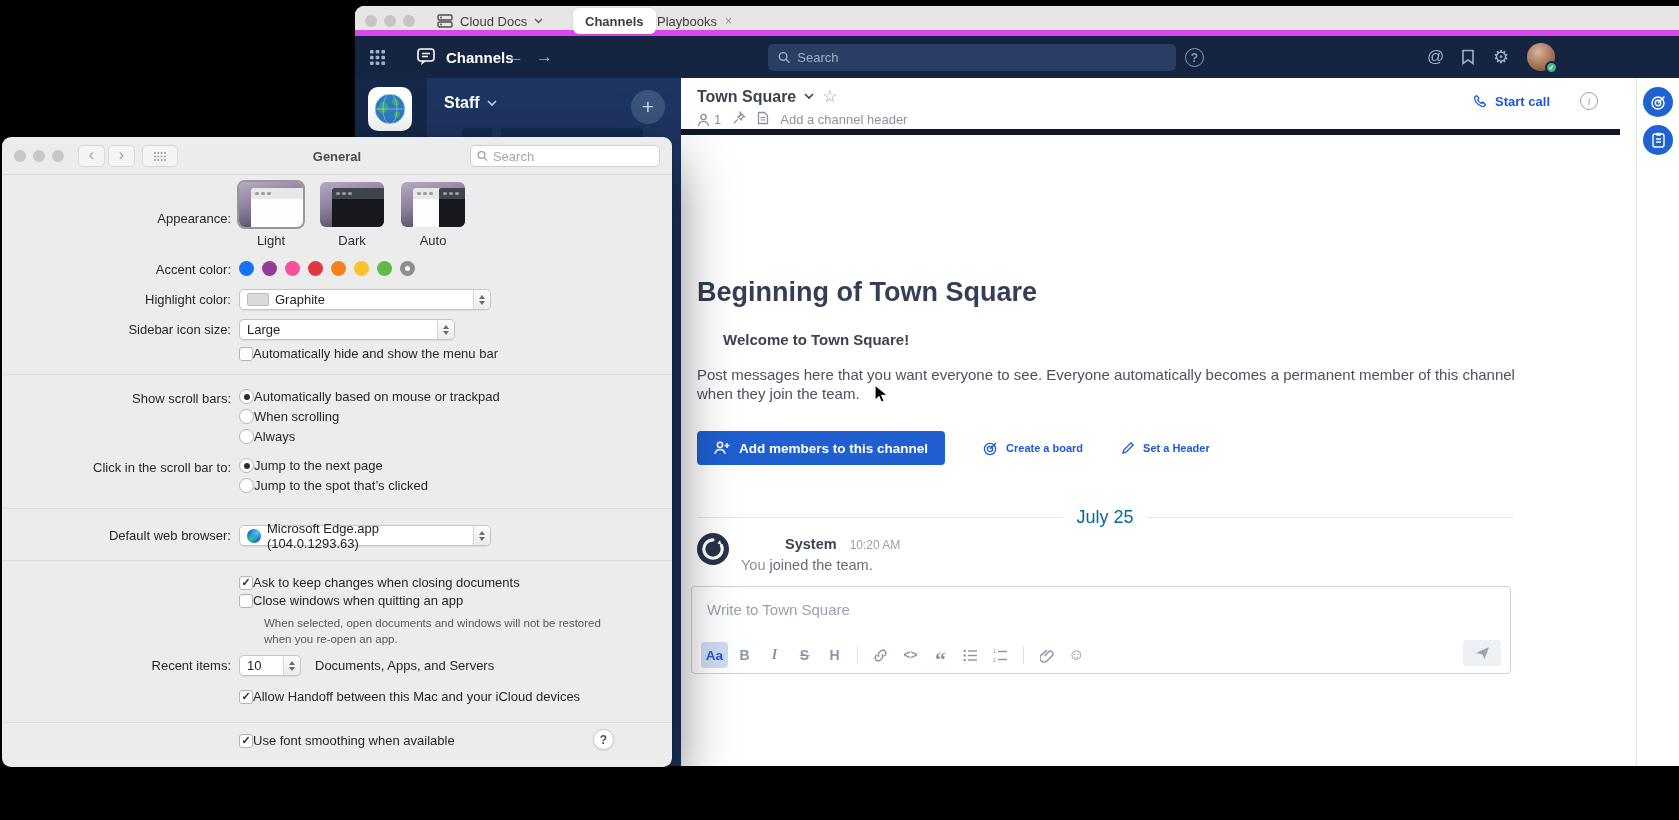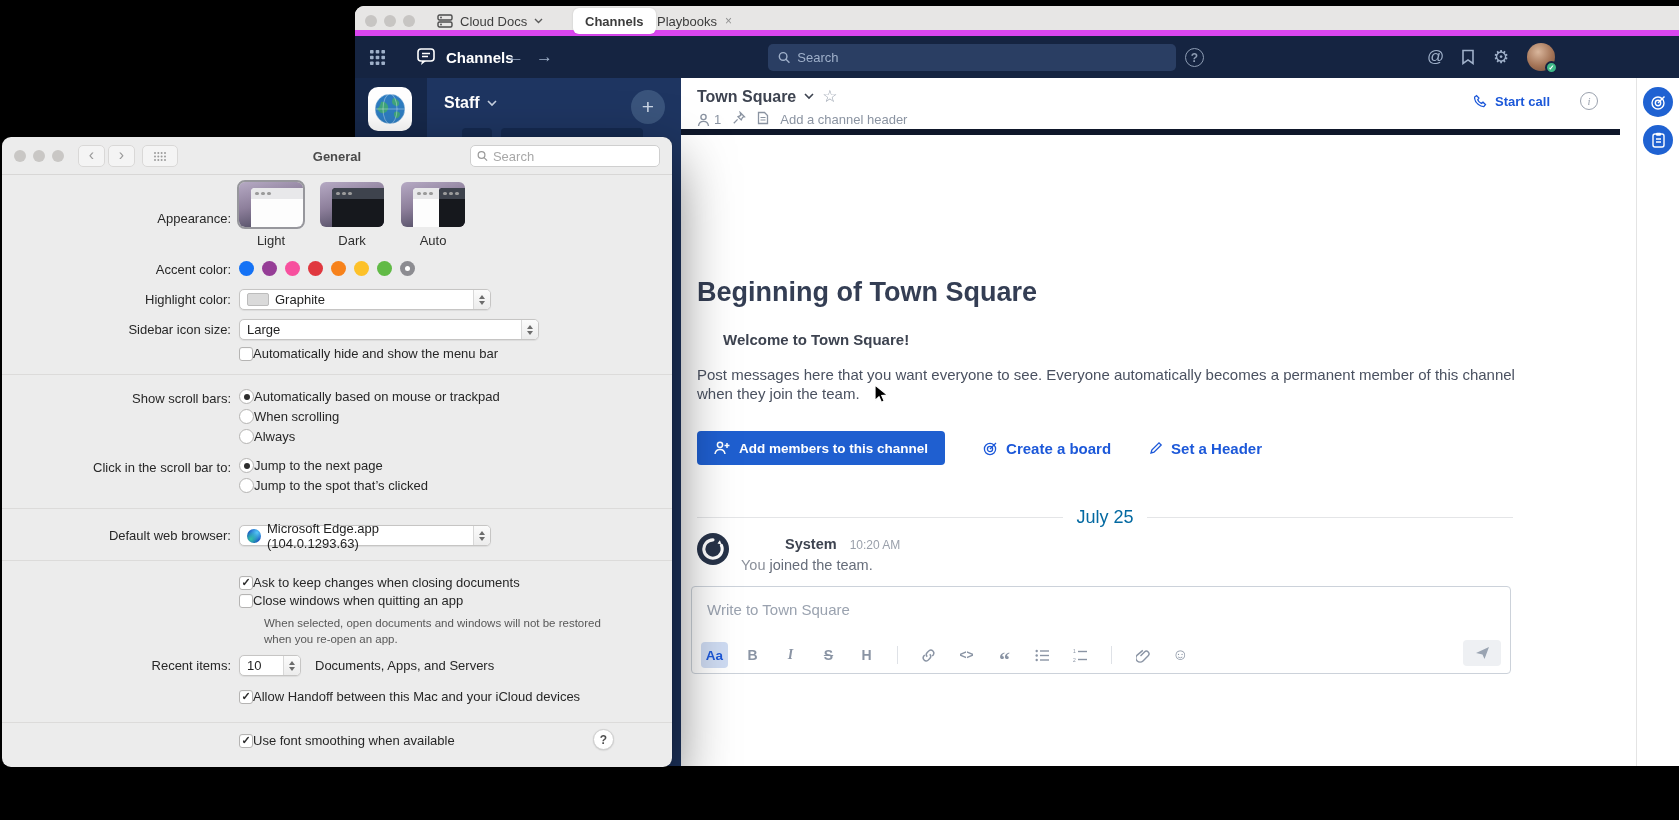--- a/index.html
+++ b/index.html
@@ -68,36 +68,36 @@
   .info-c { width:18px; height:18px; border-radius:50%; border:1.5px solid #9aa1ad; color:#9aa1ad;
             font-size:11px; display:flex; align-items:center; justify-content:center; font-style:italic; font-family:"Liberation Serif",serif; }
 
   .chan-body { position:absolute; left:0; top:57px; right:0; bottom:0; }
   .intro-h { position:absolute; left:16px; top:142px; font-size:27px; font-weight:600; color:#343e54; }
   .intro-w { position:absolute; left:16px; top:196px; font-size:15px; font-weight:700; color:#3d4350;margin-left:26px; }
   .intro-p { position:absolute; left:16px; top:230px; width:836px; font-size:15px; color:#4a5160; line-height:19px; }
   .intro-actions { position:absolute; left:16px; top:296px; display:flex; align-items:center; gap:38px; }
   .btn-primary { height:34px; display:inline-flex; align-items:center; gap:9px; padding:0 17px;
                  background:#1f5fd0; color:#fff; font-size:13.5px; font-weight:600; border-radius:4px; }
-  .lnk { display:inline-flex; align-items:center; gap:8px; color:#1c58d9; font-size:15px; font-weight:600; }
+  .lnk { display:inline-flex; align-items:center; gap:8px; color:#1c58d9; font-size:11px; font-weight:600; }
   .date-div { position:absolute; left:16px; top:372px; width:816px; display:flex; align-items:center; }
   .date-div .ln { flex:1; height:1px; background:#e4e5e7; }
   .date-div .dlabel { padding:0 13px; font-size:18px; font-weight:400; color:#0369a1; }
   .msg-avatar { position:absolute; left:16px; top:398px; width:32px; height:32px; border-radius:50%;
                 background:#273349; display:flex; align-items:center; justify-content:center; }
   .msg-name { position:absolute; left:60px; top:401px; font-size:14.5px; }
   .msg-name b { color:#3d4350; font-weight:700;margin-left:44px; }
   .msg-name .time { color:#9aa0ab; font-size:12px; font-weight:400; margin-left:9px; }
   .msg-text { position:absolute; left:60px; top:422px; font-size:14.5px; color:#666d7a; }
   .msg-text .pre { color:#8b909a; }
 
   .composer { position:absolute; left:10px; top:451px; width:820px; height:88px;
               border:1px solid #ccd2da; border-radius:4px; background:#fff; }
   .composer .ph { position:absolute; left:15px; top:14px; font-size:15px; color:#9aa2af; }
-  .ctools { position:absolute; left:9px; bottom:5px; display:flex; align-items:center; gap:11px; }
+  .ctools { position:absolute; left:9px; bottom:5px; display:flex; align-items:center; gap:3px; }
   .ctool { width:27px; height:26px; display:flex; align-items:center; justify-content:center;
            color:#8a94a4; font-size:14px; border-radius:4px; }
   .ctool.aa { background:#cfdcf3; color:#1c58d9; font-size:13.5px; font-weight:600; }
   .ctool.b { font-weight:800; }
   .ctool.i { font-style:italic; font-family:"Liberation Serif",serif; font-weight:700; }
   .ctool.s { text-decoration:line-through; font-weight:600; }
   .ctool.h { font-weight:800; }
   .ctool.q { font-family:"Liberation Serif",serif; font-size:22px; font-weight:700; line-height:8px; padding-top:10px; }
   .vdiv { width:1px; height:18px; background:#dfe2e7; margin:0 6px; }
   .send-btn { position:absolute; right:9px; bottom:7px; width:38px; height:26px; border-radius:4px;
@@ -534,21 +534,21 @@
       <span>Graphite</span>
       <span class="stp">
           <span class="tu"></span>
           <span class="td"></span>
         </span>
     </span>
   </div>
 
   <span class="plabel" style="top:185px">Sidebar icon size:</span>
   <div class="pctl" style="top:182px">
-    <span class="msel" style="width:300px">
+    <span class="msel" style="width:216px">
       <span>Large</span>
       <span class="stp">
           <span class="tu"></span>
           <span class="td"></span>
         </span>
     </span>
   </div>
 
   <div class="pctl cbrow" style="top:209px">
     <span class="cb"></span>

